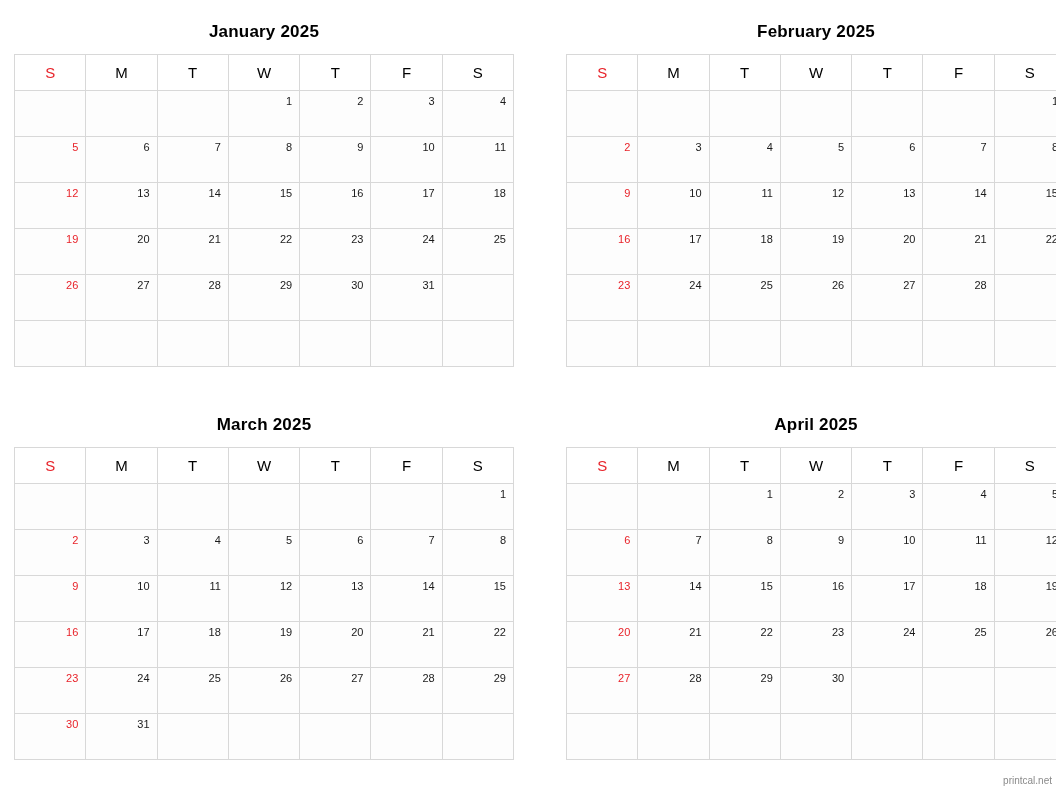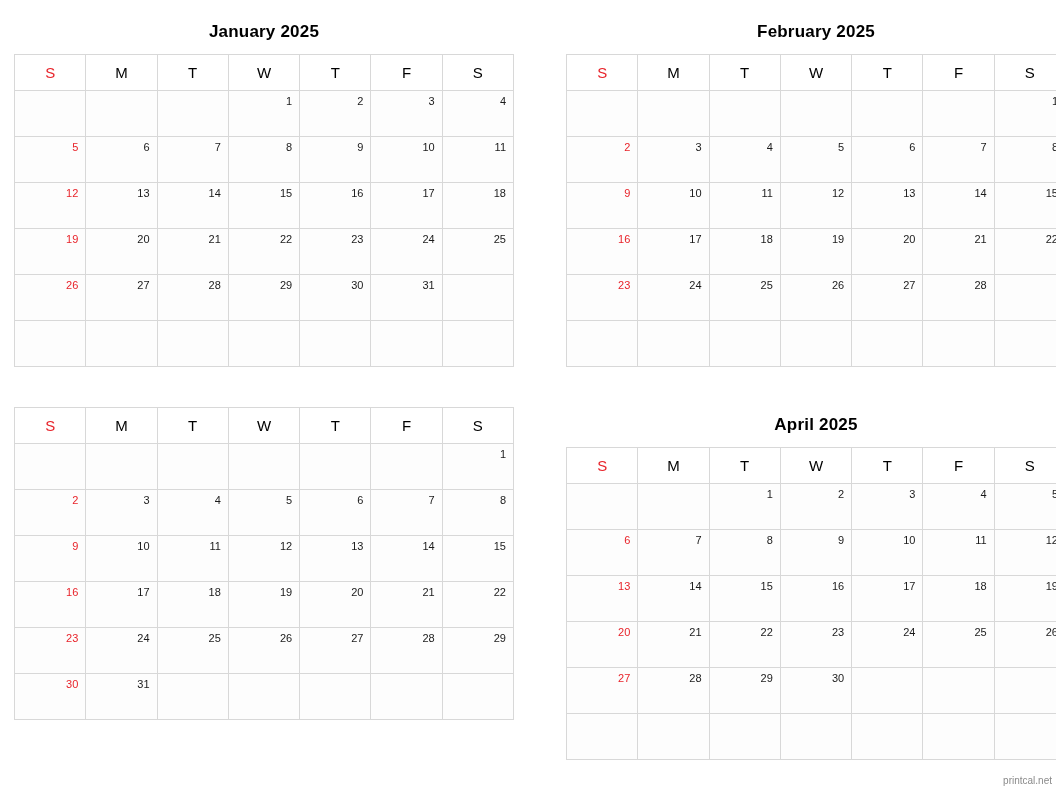--- a/index.html
+++ b/index.html
@@ -225,20 +225,21 @@
           <td></td>
           <td></td>
           <td></td>
           <td></td>
         </tr>
       </tbody>
     </table>
   </div>
 
   <div class="month">
+    <div class="month-title">March 2025</div>
     <table class="cal">
       <thead>
         <tr>
           <th class="sun">S</th>
           <th>M</th>
           <th>T</th>
           <th>W</th>
           <th>T</th>
           <th>F</th>
           <th>S</th>

